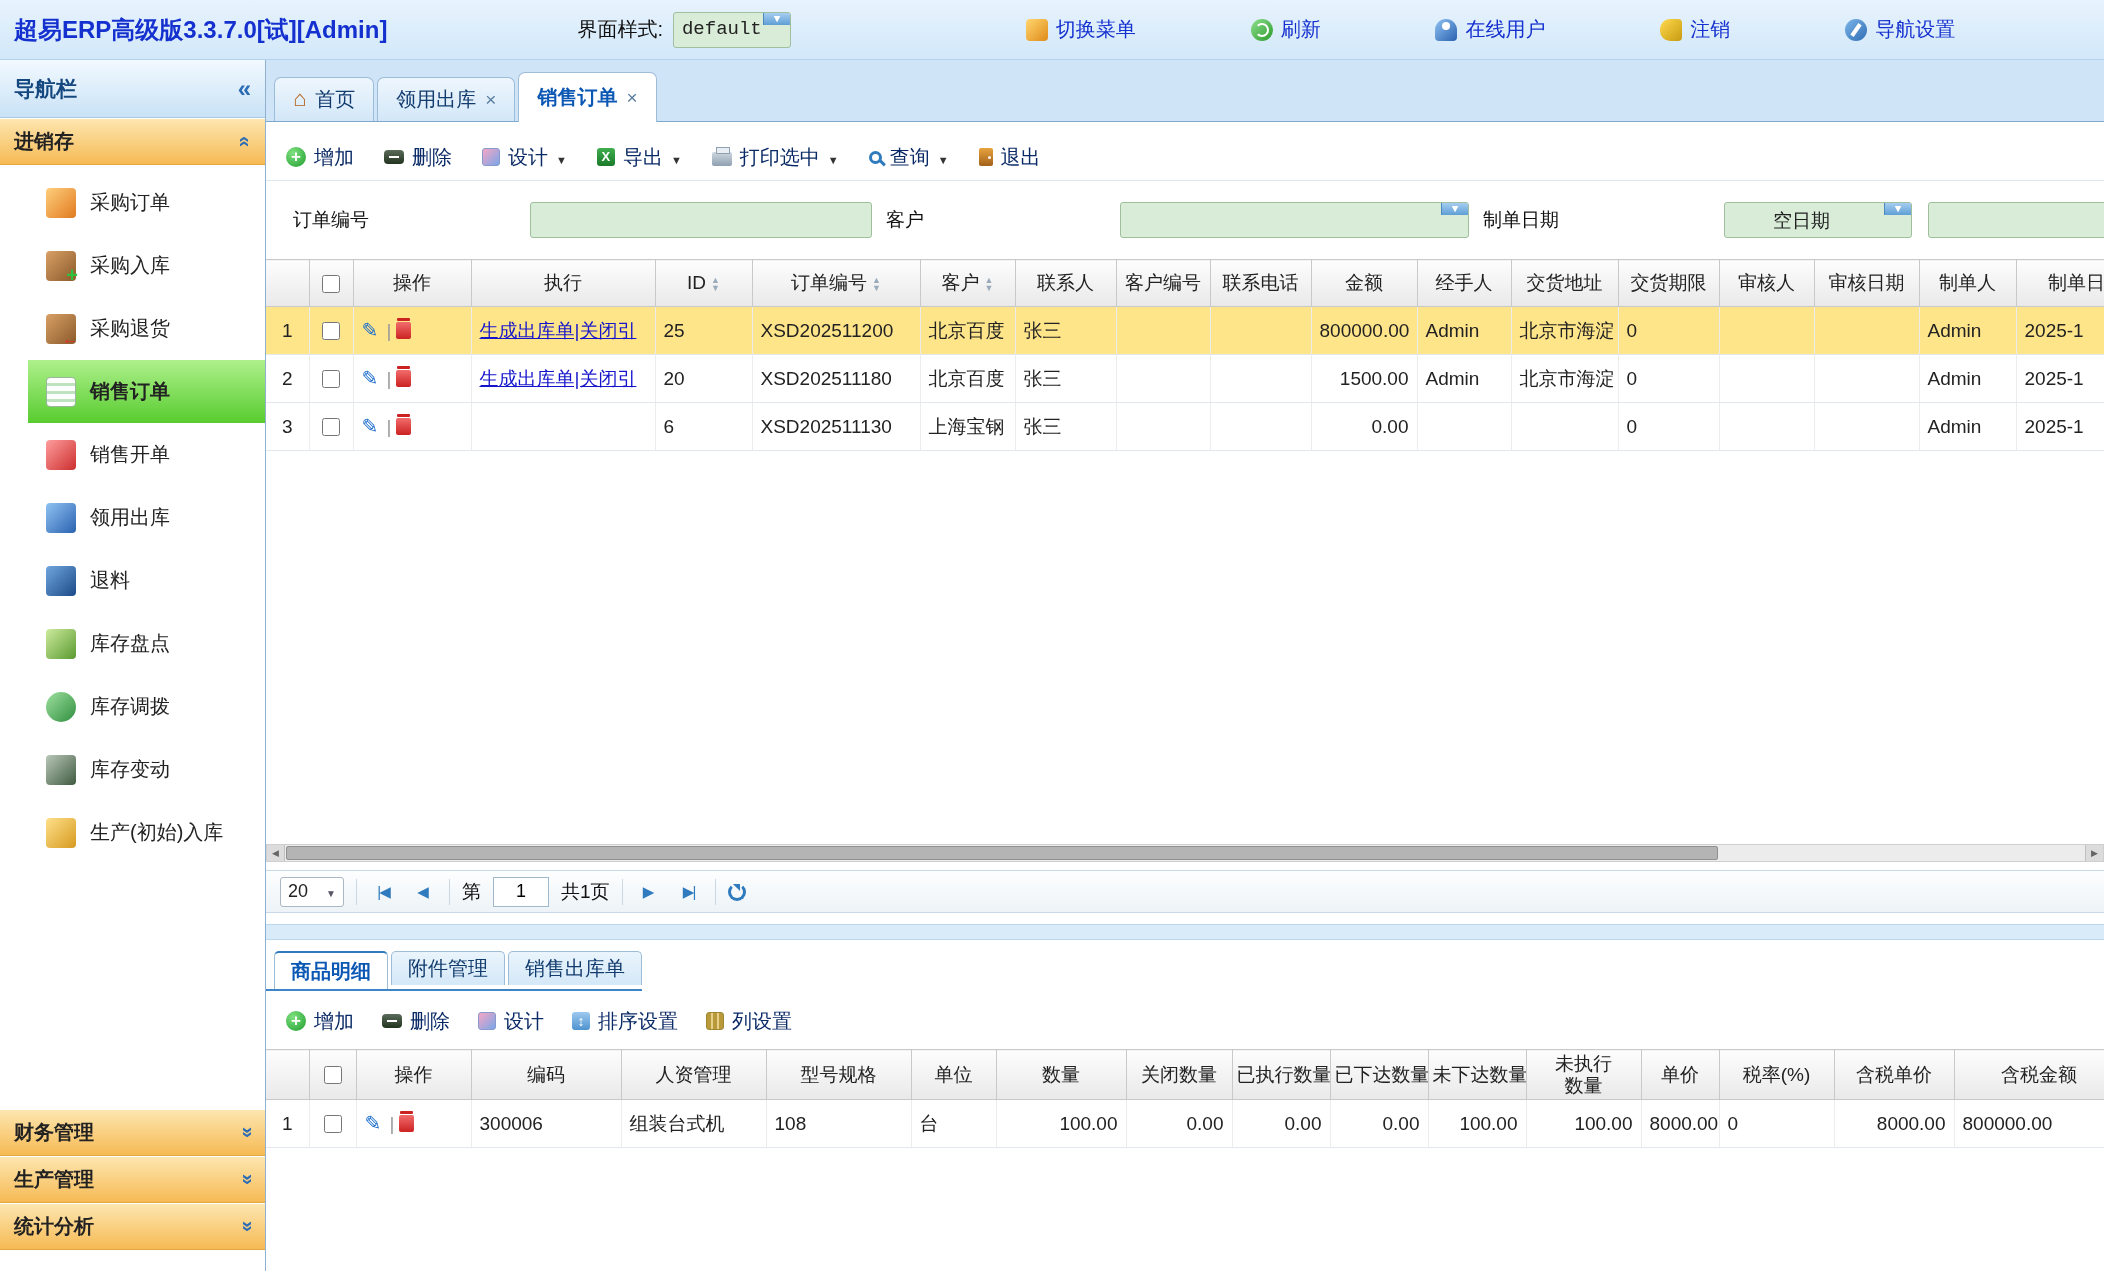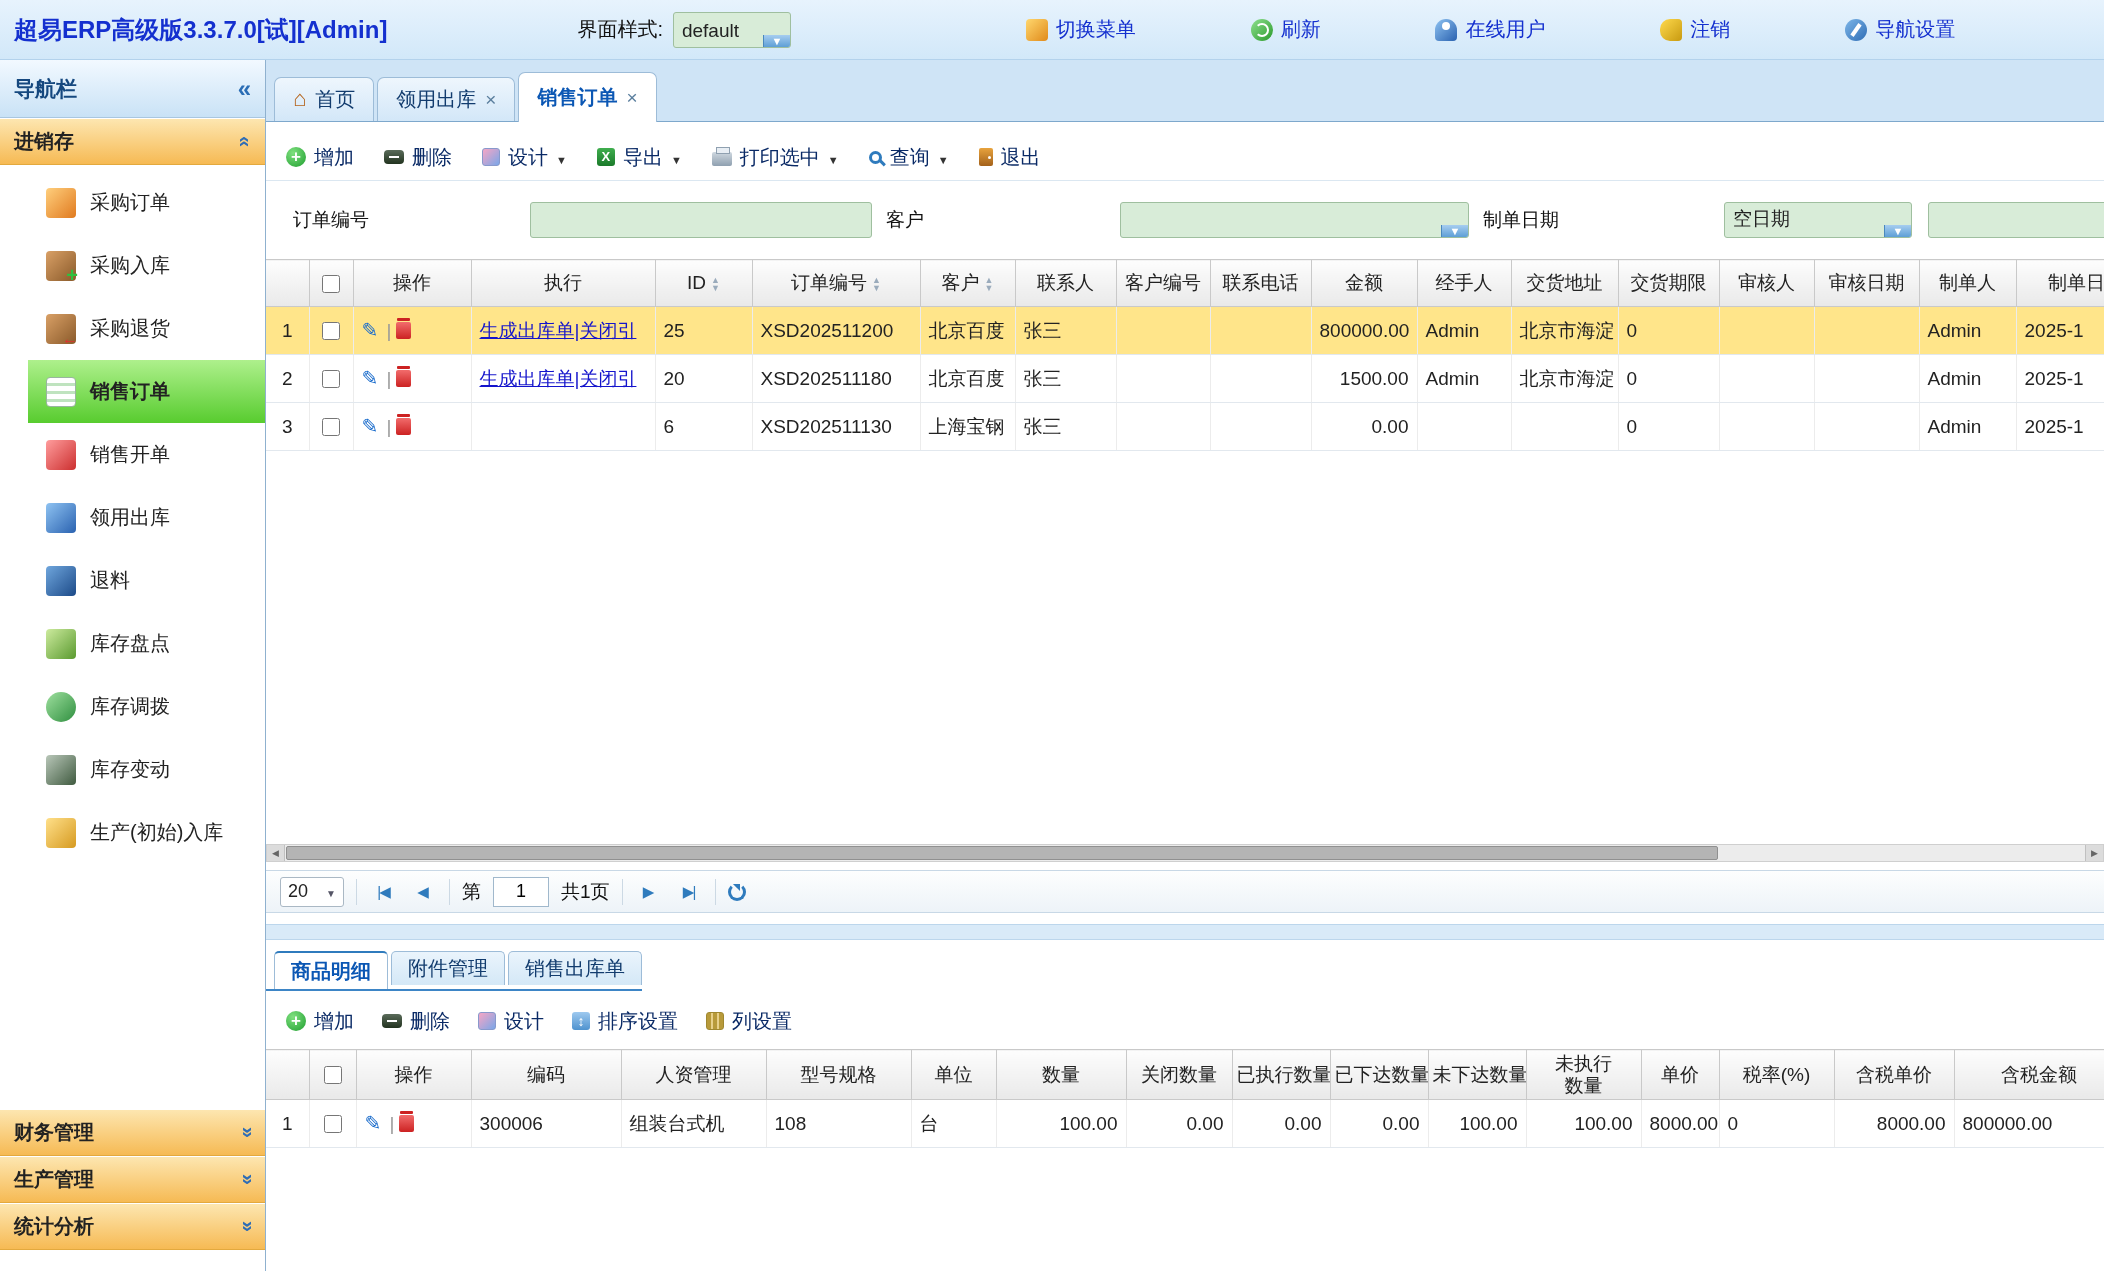--- a/index.html
+++ b/index.html
@@ -6,21 +6,21 @@
   html,body { width:2104px; height:1271px; overflow:hidden; }
   body { font-family:"Liberation Sans", sans-serif; font-size:19px; background:#fff; color:#222; }
   .app { width:2104px; height:1271px; display:flex; flex-direction:column; overflow:hidden; }
 
   
   .topbar { height:60px; flex:none; background:linear-gradient(#e7f3fd,#d2e8f9); border-bottom:1px solid #b3d2ec;
             display:flex; align-items:center; padding:0 14px; }
   .app-title { color:#1430cf; font-weight:bold; font-size:24px; white-space:nowrap; }
   .style-picker { display:flex; align-items:center; gap:10px; margin-left:190px; }
   .style-label { font-size:20px; color:#111; }
-  .combo { display:flex; align-items:flex-end; height:36px; background:#d8ecd8; border:1px solid #9fbf9f; border-radius:3px; overflow:hidden; }
+  .combo { display:flex; align-items:flex-start; height:36px; background:#d8ecd8; border:1px solid #9fbf9f; border-radius:3px; overflow:hidden;font-family:Liberation Mono, monospace; }
   .combo .val { flex:1; padding:5px 8px; font-size:19px; white-space:nowrap; overflow:hidden; }
   .combo .btn { width:27px; flex:none; background:linear-gradient(#a6cdf0,#5e9fd6); border-left:1px solid #4a88bd;
                 display:flex; align-items:center; justify-content:center; }
   .combo .btn::after { content:"▼"; color:#fff; font-size:11px; }
   .style-picker .combo { width:118px; }
   .top-actions { flex:1; display:flex; justify-content:space-evenly; align-items:center; margin-left:120px; padding-right:20px; }
   .top-action { display:flex; align-items:center; gap:8px; color:#1430cf; font-size:20px; cursor:default; white-space:nowrap; }
   .mi { width:22px; height:22px; flex:none; position:relative; border-radius:4px; }
   .mi-switch { background:linear-gradient(135deg,#ffd76e,#e08a1a); }
   .mi-refresh { border-radius:50%; background:linear-gradient(135deg,#8fe08f,#2a9a2a); }
@@ -100,21 +100,21 @@
               background:repeating-linear-gradient(90deg,#b89a3a 0 4px,#e8d08a 4px 6px); border:1px solid #a08830; }
   .dd-caret { display:inline-block; }
   .dd-caret::after { content:"▼"; font-size:11px; color:#333; }
 
   .filterbar { height:45px; margin-top:16px; flex:none; display:flex; align-items:center; padding-left:27px; overflow:hidden; }
   .flabel { font-size:19px; color:#111; white-space:nowrap; flex:none; }
   .fl1 { width:237px; } .fl2 { width:234px; margin-left:14px; } .fl3 { width:241px; margin-left:14px; }
   .text-input { height:36px; background:#d8ecd8; border:1px solid #9fbf9f; border-radius:3px; flex:none; }
   .order-input { width:342px; }
   .customer-combo { width:349px; flex:none; }
-  .datetype-combo { width:188px; flex:none; }
+  .datetype-combo { width:188px; flex:none;padding-left:40px; }
   .date-input { width:240px; margin-left:16px; display:flex; align-items:center; justify-content:flex-end; padding:0 4px; }
 
   
   .grid-viewport { flex:none; overflow:hidden; }
   table.grid { border-collapse:collapse; table-layout:fixed; }
   table.grid th { height:47px; background:linear-gradient(#fdfdfd,#e9e9e9); border:1px solid #c9c9c9; border-left:none;
                   font-weight:normal; font-size:19px; color:#222; text-align:center; white-space:nowrap; overflow:hidden; padding:0 4px;margin-left:36px; }
   table.grid td { height:48px; border-bottom:1px solid #e2e8ee; border-right:1px solid #ececec;
                   padding:0 8px; white-space:nowrap; overflow:hidden; font-size:19px; background:#fff; }
   table.grid tr.sel td { background:#ffe58a; }

